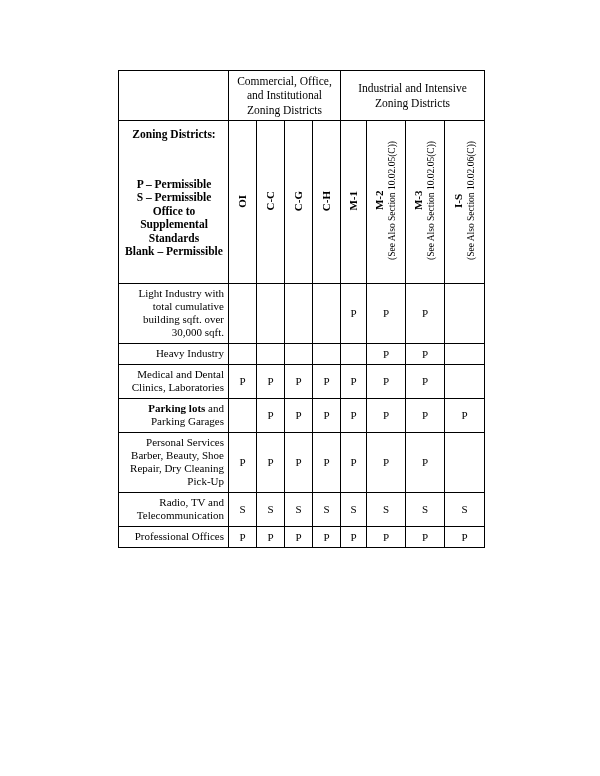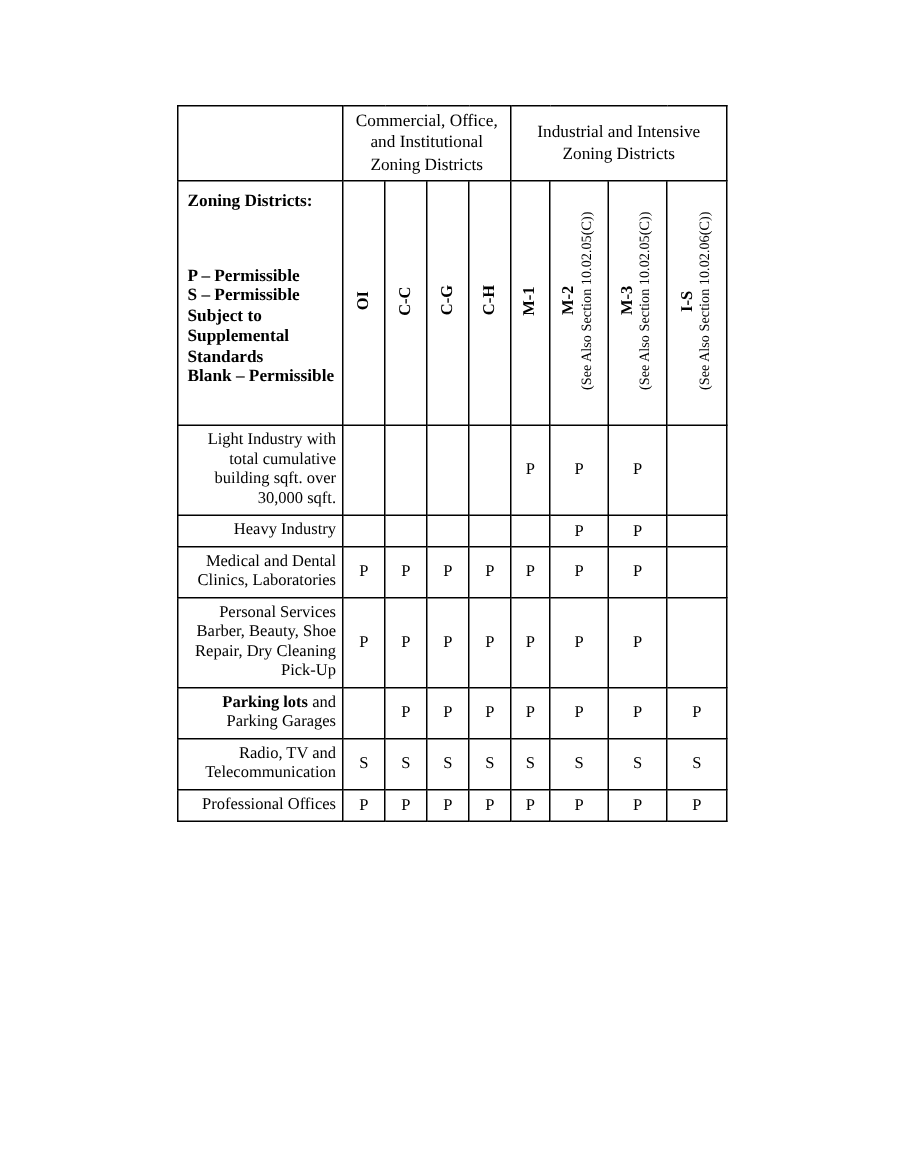--- a/index.html
+++ b/index.html
@@ -60,21 +60,21 @@
     line-height: 1.25;
     text-align: center;
     white-space: nowrap;
     max-height: 158px;
   }
   .col-code { font-weight: bold; font-size: 11px; }
   .col-note { font-size: 9.5px; font-weight: normal; }
 
   .legend-cell {
     vertical-align: top;
-    text-align: left;
+    text-align: center;
     font-weight: bold;
     font-size: 11.5px;
     line-height: 1.18;
     padding: 7px 5px 4px 6px;
   }
   .legend-title { margin-bottom: 36px; }
   .legend-line { }
 
   .use-cell {
     vertical-align: top;
@@ -110,21 +110,21 @@
     <thead>
       <tr class="group-row">
         <th class="corner"></th>
         <th colspan="4">Commercial, Office, and Institutional Zoning Districts</th>
         <th colspan="4">Industrial and Intensive Zoning Districts</th>
       </tr>
       <tr id="col-header-row">
         <th class="legend-cell">
           <div class="legend-title">Zoning Districts:</div>
           <div class="legend-line">P – Permissible</div>
-          <div class="legend-line">S – Permissible Subject to Supplemental Standards</div>
+          <div class="legend-line">S – Permissible Office to Supplemental Standards</div>
           <div class="legend-line">Blank – Permissible</div>
         </th>
 
       <th class="col-head"><div class="vert"><div class="col-code">OI</div></div></th>
           <th class="col-head"><div class="vert"><div class="col-code">C-C</div></div></th>
           <th class="col-head"><div class="vert"><div class="col-code">C-G</div></div></th>
           <th class="col-head"><div class="vert"><div class="col-code">C-H</div></div></th>
           <th class="col-head"><div class="vert"><div class="col-code">M-1</div></div></th>
           <th class="col-head"><div class="vert"><div class="col-code">M-2</div><div class="col-note">(See Also Section 10.02.05(C))</div></div></th>
           <th class="col-head"><div class="vert"><div class="col-code">M-3</div><div class="col-note">(See Also Section 10.02.05(C))</div></div></th>
@@ -160,40 +160,40 @@
           <td class="val-cell">P</td>
           <td class="val-cell">P</td>
           <td class="val-cell">P</td>
           <td class="val-cell">P</td>
           <td class="val-cell">P</td>
           <td class="val-cell">P</td>
           <td class="val-cell">P</td>
           <td class="val-cell"></td>
         </tr>
         <tr>
+          <td class="use-cell"><span class="bold">Parking lots</span> and Parking Garages</td>
+          <td class="val-cell"></td>
+          <td class="val-cell">P</td>
+          <td class="val-cell">P</td>
+          <td class="val-cell">P</td>
+          <td class="val-cell">P</td>
+          <td class="val-cell">P</td>
+          <td class="val-cell">P</td>
+          <td class="val-cell">P</td>
+        </tr>
+        <tr>
           <td class="use-cell">Personal Services Barber, Beauty, Shoe Repair, Dry Cleaning Pick-Up</td>
           <td class="val-cell">P</td>
           <td class="val-cell">P</td>
           <td class="val-cell">P</td>
           <td class="val-cell">P</td>
           <td class="val-cell">P</td>
           <td class="val-cell">P</td>
           <td class="val-cell">P</td>
           <td class="val-cell"></td>
-        </tr>
-        <tr>
-          <td class="use-cell"><span class="bold">Parking lots</span> and Parking Garages</td>
-          <td class="val-cell"></td>
-          <td class="val-cell">P</td>
-          <td class="val-cell">P</td>
-          <td class="val-cell">P</td>
-          <td class="val-cell">P</td>
-          <td class="val-cell">P</td>
-          <td class="val-cell">P</td>
-          <td class="val-cell">P</td>
         </tr>
         <tr>
           <td class="use-cell">Radio, TV and Telecommunication</td>
           <td class="val-cell">S</td>
           <td class="val-cell">S</td>
           <td class="val-cell">S</td>
           <td class="val-cell">S</td>
           <td class="val-cell">S</td>
           <td class="val-cell">S</td>
           <td class="val-cell">S</td>

